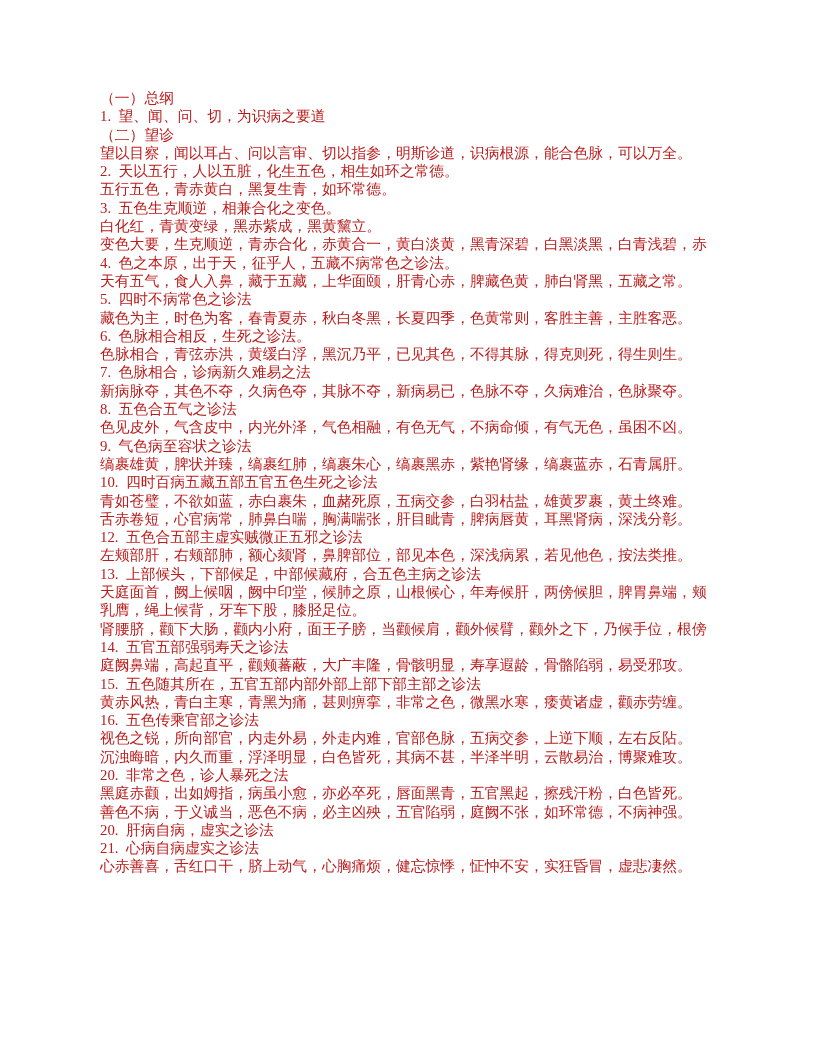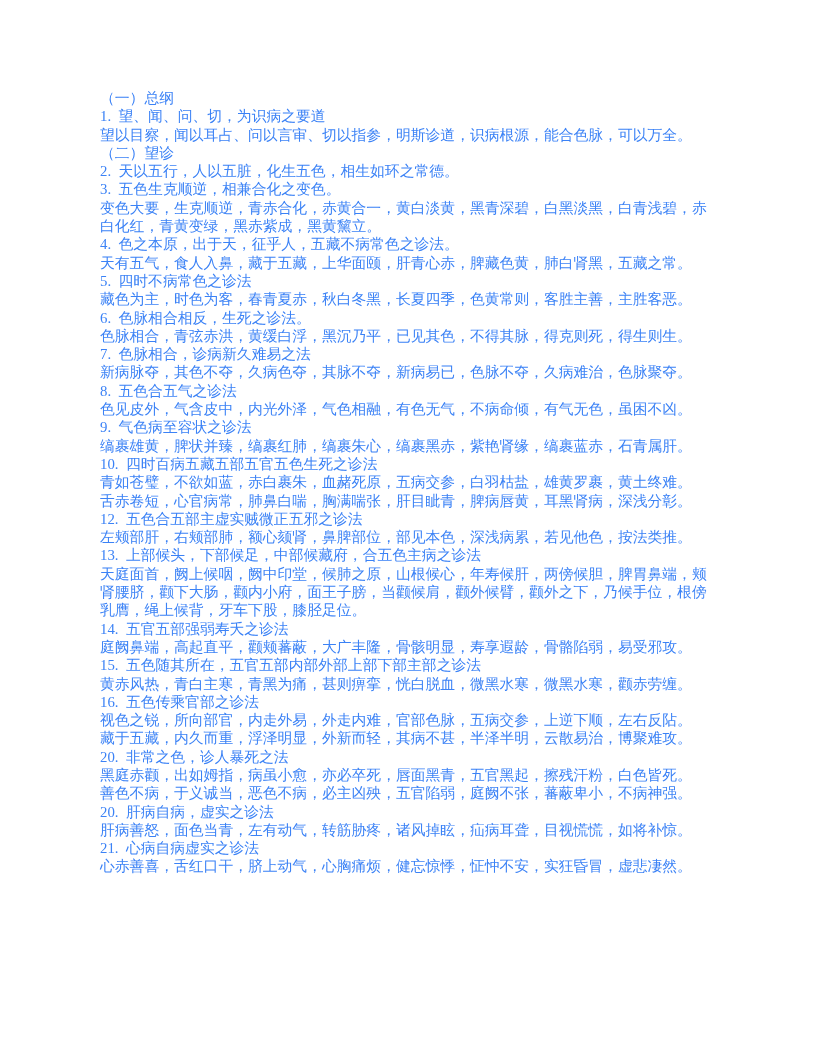--- a/index.html
+++ b/index.html
@@ -14,67 +14,67 @@
     overflow: hidden;
   }
   .page {
     position: absolute;
     left: 100px;
     top: 89px;
     width: 622px;
     font-family: "Liberation Serif", "DejaVu Serif", serif;
     font-size: 14.8px;
     line-height: 18.3px;
-    color: #3b82f6;
+    color: #b91c1c;
   }
   .line {
     white-space: pre-wrap;
     min-height: 18.3px;
   }
 </style>
 </head>
 <body>
 
 <div class="page">
   <div class="line">（一）总纲</div>
   <div class="line">1.  望、闻、问、切，为识病之要道</div>
+  <div class="line">（二）望诊</div>
   <div class="line">望以目察，闻以耳占、问以言审、切以指参，明斯诊道，识病根源，能合色脉，可以万全。</div>
-  <div class="line">（二）望诊</div>
   <div class="line">2.  天以五行，人以五脏，化生五色，相生如环之常德。</div>
+  <div class="line">五行五色，青赤黄白，黑复生青，如环常德。</div>
   <div class="line">3.  五色生克顺逆，相兼合化之变色。</div>
+  <div class="line">白化红，青黄变绿，黑赤紫成，黑黄黧立。</div>
   <div class="line">变色大要，生克顺逆，青赤合化，赤黄合一，黄白淡黄，黑青深碧，白黑淡黑，白青浅碧，赤</div>
-  <div class="line">白化红，青黄变绿，黑赤紫成，黑黄黧立。</div>
   <div class="line">4.  色之本原，出于天，征乎人，五藏不病常色之诊法。</div>
   <div class="line">天有五气，食人入鼻，藏于五藏，上华面颐，肝青心赤，脾藏色黄，肺白肾黑，五藏之常。</div>
   <div class="line">5.  四时不病常色之诊法</div>
   <div class="line">藏色为主，时色为客，春青夏赤，秋白冬黑，长夏四季，色黄常则，客胜主善，主胜客恶。</div>
   <div class="line">6.  色脉相合相反，生死之诊法。</div>
   <div class="line">色脉相合，青弦赤洪，黄缓白浮，黑沉乃平，已见其色，不得其脉，得克则死，得生则生。</div>
   <div class="line">7.  色脉相合，诊病新久难易之法</div>
   <div class="line">新病脉夺，其色不夺，久病色夺，其脉不夺，新病易已，色脉不夺，久病难治，色脉聚夺。</div>
   <div class="line">8.  五色合五气之诊法</div>
   <div class="line">色见皮外，气含皮中，内光外泽，气色相融，有色无气，不病命倾，有气无色，虽困不凶。</div>
   <div class="line">9.  气色病至容状之诊法</div>
   <div class="line">缟裹雄黄，脾状并臻，缟裹红肺，缟裹朱心，缟裹黑赤，紫艳肾缘，缟裹蓝赤，石青属肝。</div>
   <div class="line">10.  四时百病五藏五部五官五色生死之诊法</div>
   <div class="line">青如苍璧，不欲如蓝，赤白裹朱，血赭死原，五病交参，白羽枯盐，雄黄罗裹，黄土终难。</div>
   <div class="line">舌赤卷短，心官病常，肺鼻白喘，胸满喘张，肝目眦青，脾病唇黄，耳黑肾病，深浅分彰。</div>
   <div class="line">12.  五色合五部主虚实贼微正五邪之诊法</div>
   <div class="line">左颊部肝，右颊部肺，额心颏肾，鼻脾部位，部见本色，深浅病累，若见他色，按法类推。</div>
   <div class="line">13.  上部候头，下部候足，中部候藏府，合五色主病之诊法</div>
   <div class="line">天庭面首，阙上候咽，阙中印堂，候肺之原，山根候心，年寿候肝，两傍候胆，脾胃鼻端，颊</div>
+  <div class="line">乳膺，绳上候背，牙车下股，膝胫足位。</div>
   <div class="line">肾腰脐，颧下大肠，颧内小府，面王子膀，当颧候肩，颧外候臂，颧外之下，乃候手位，根傍</div>
-  <div class="line">乳膺，绳上候背，牙车下股，膝胫足位。</div>
   <div class="line">14.  五官五部强弱寿夭之诊法</div>
   <div class="line">庭阙鼻端，高起直平，颧颊蕃蔽，大广丰隆，骨骸明显，寿享遐龄，骨骼陷弱，易受邪攻。</div>
   <div class="line">15.  五色随其所在，五官五部内部外部上部下部主部之诊法</div>
-  <div class="line">黄赤风热，青白主寒，青黑为痛，甚则痹挛，恍白脱血，微黑水寒，微黑水寒，颧赤劳缠。</div>
+  <div class="line">黄赤风热，青白主寒，青黑为痛，甚则痹挛，非常之色，微黑水寒，痿黄诸虚，颧赤劳缠。</div>
   <div class="line">16.  五色传乘官部之诊法</div>
   <div class="line">视色之锐，所向部官，内走外易，外走内难，官部色脉，五病交参，上逆下顺，左右反阽。</div>
-  <div class="line">藏于五藏，内久而重，浮泽明显，外新而轻，其病不甚，半泽半明，云散易治，博聚难攻。</div>
+  <div class="line">沉浊晦暗，内久而重，浮泽明显，白色皆死，其病不甚，半泽半明，云散易治，博聚难攻。</div>
   <div class="line">20.  非常之色，诊人暴死之法</div>
   <div class="line">黑庭赤颧，出如姆指，病虽小愈，亦必卒死，唇面黑青，五官黑起，擦残汗粉，白色皆死。</div>
-  <div class="line">善色不病，于义诚当，恶色不病，必主凶殃，五官陷弱，庭阙不张，蕃蔽卑小，不病神强。</div>
+  <div class="line">善色不病，于义诚当，恶色不病，必主凶殃，五官陷弱，庭阙不张，如环常德，不病神强。</div>
   <div class="line">20.  肝病自病，虚实之诊法</div>
-  <div class="line">肝病善怒，面色当青，左有动气，转筋胁疼，诸风掉眩，疝病耳聋，目视慌慌，如将补惊。</div>
   <div class="line">21.  心病自病虚实之诊法</div>
   <div class="line">心赤善喜，舌红口干，脐上动气，心胸痛烦，健忘惊悸，怔忡不安，实狂昏冒，虚悲凄然。</div>
 </div>
 
 </body></html>

